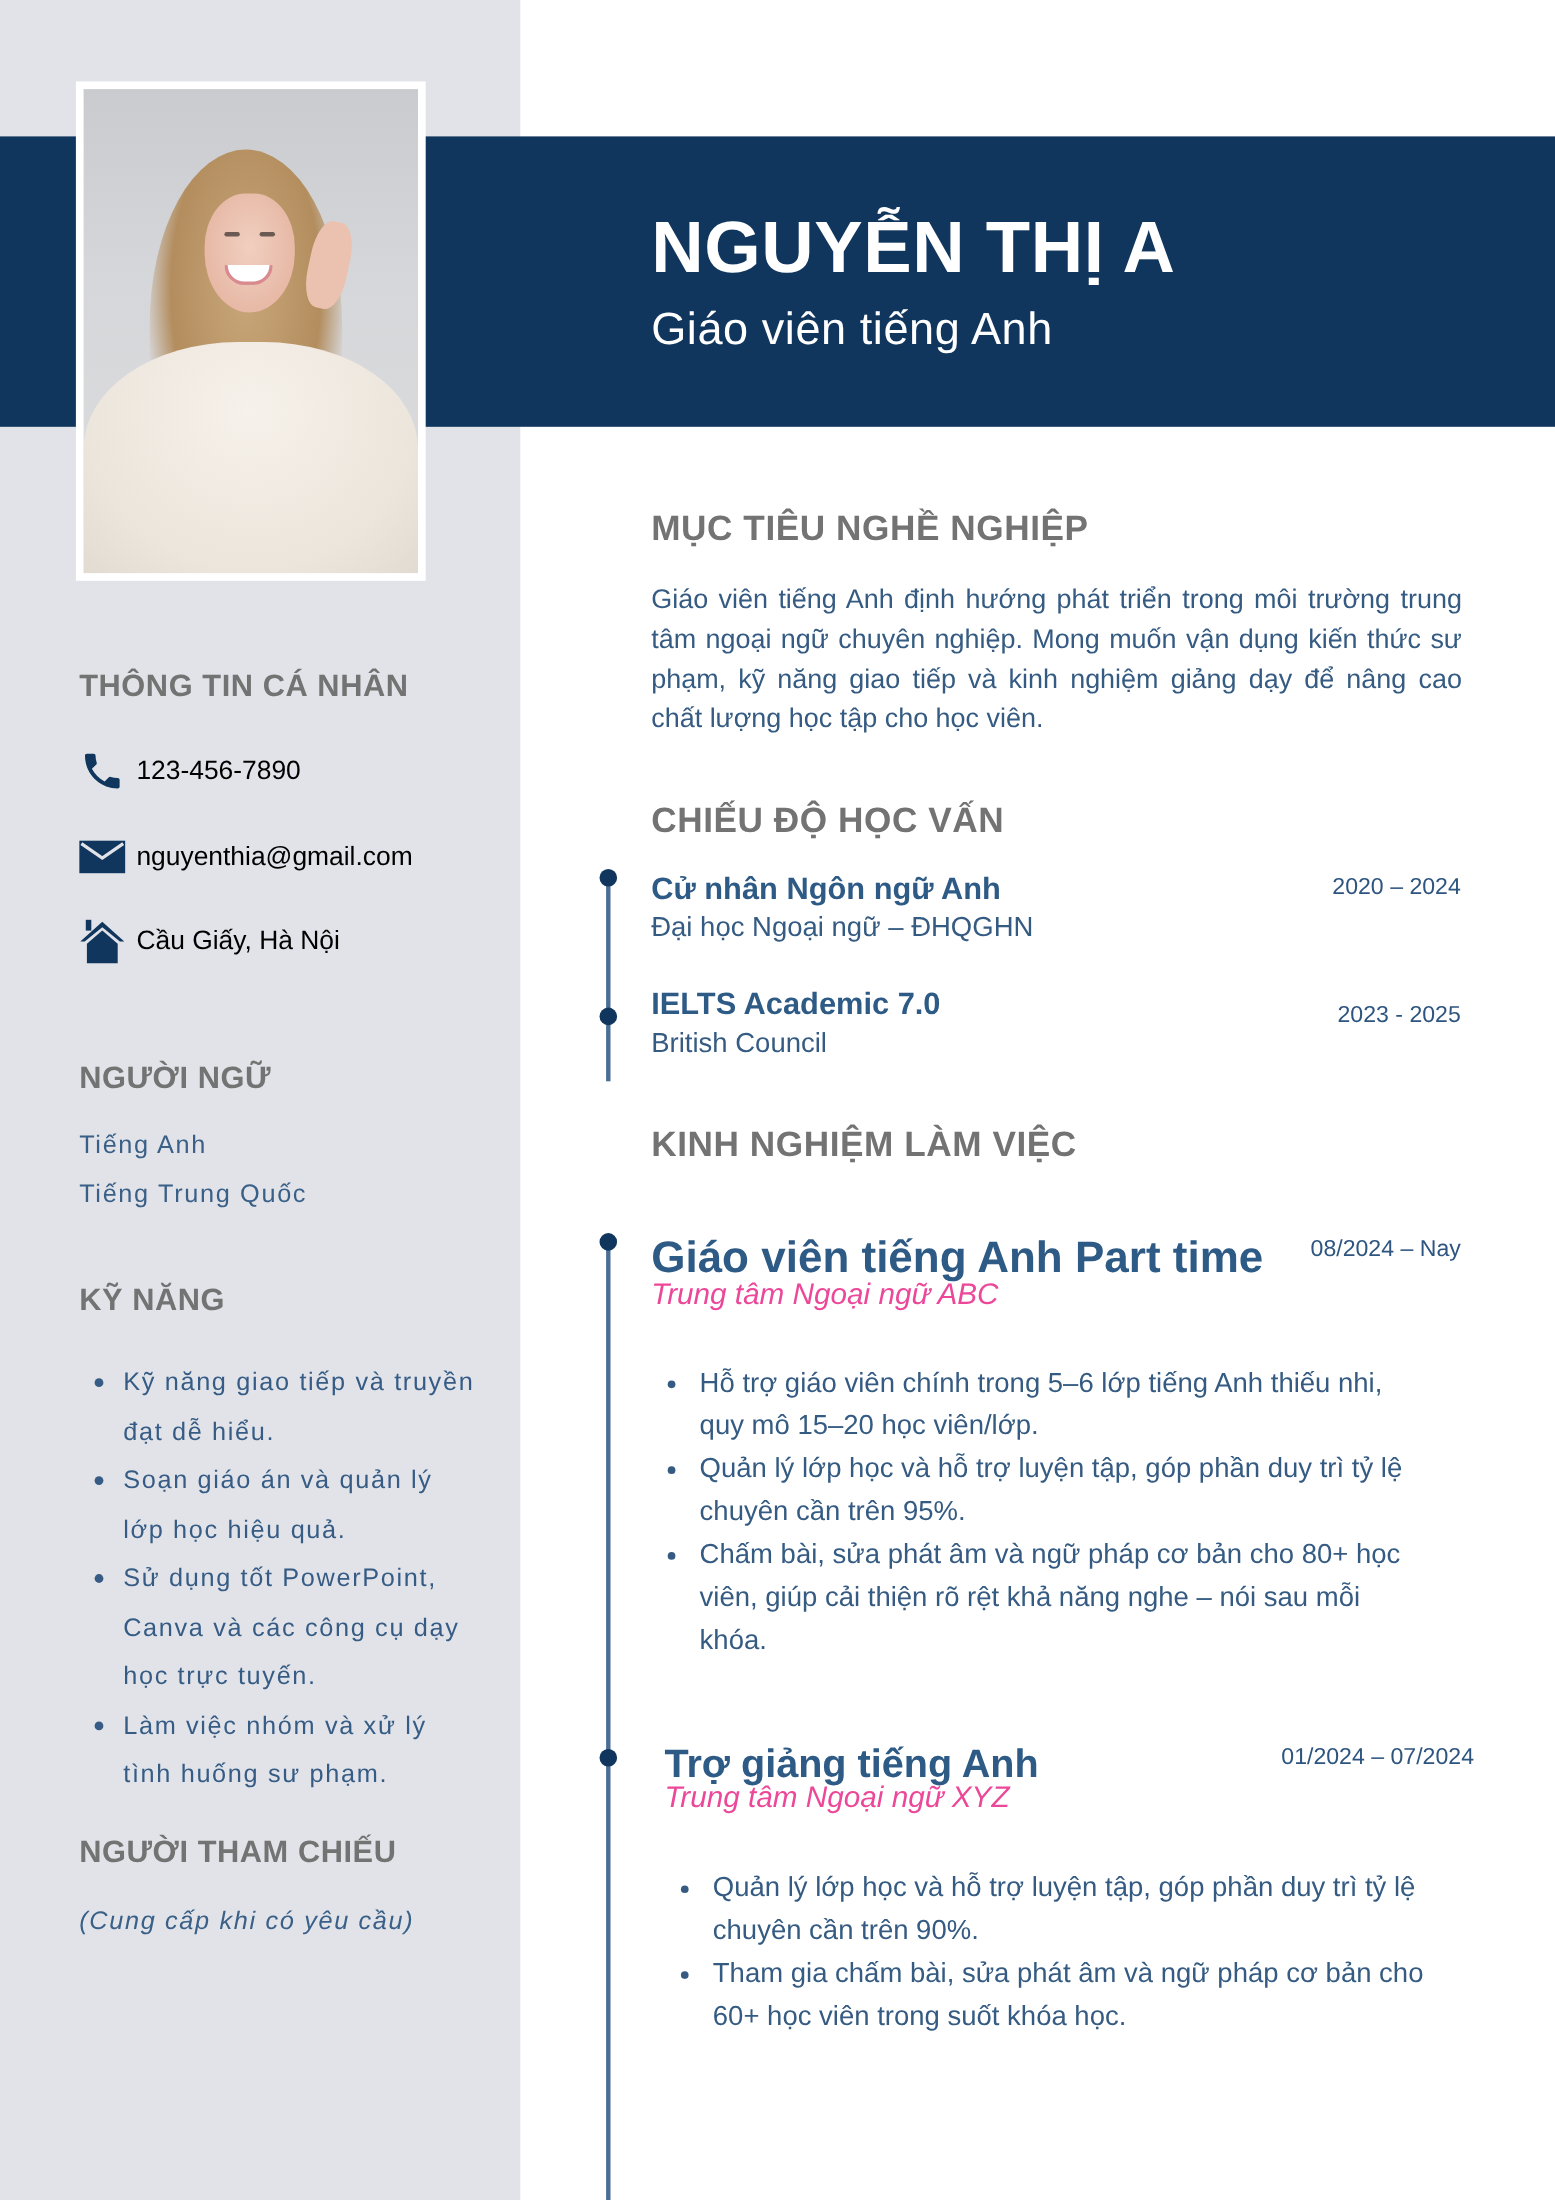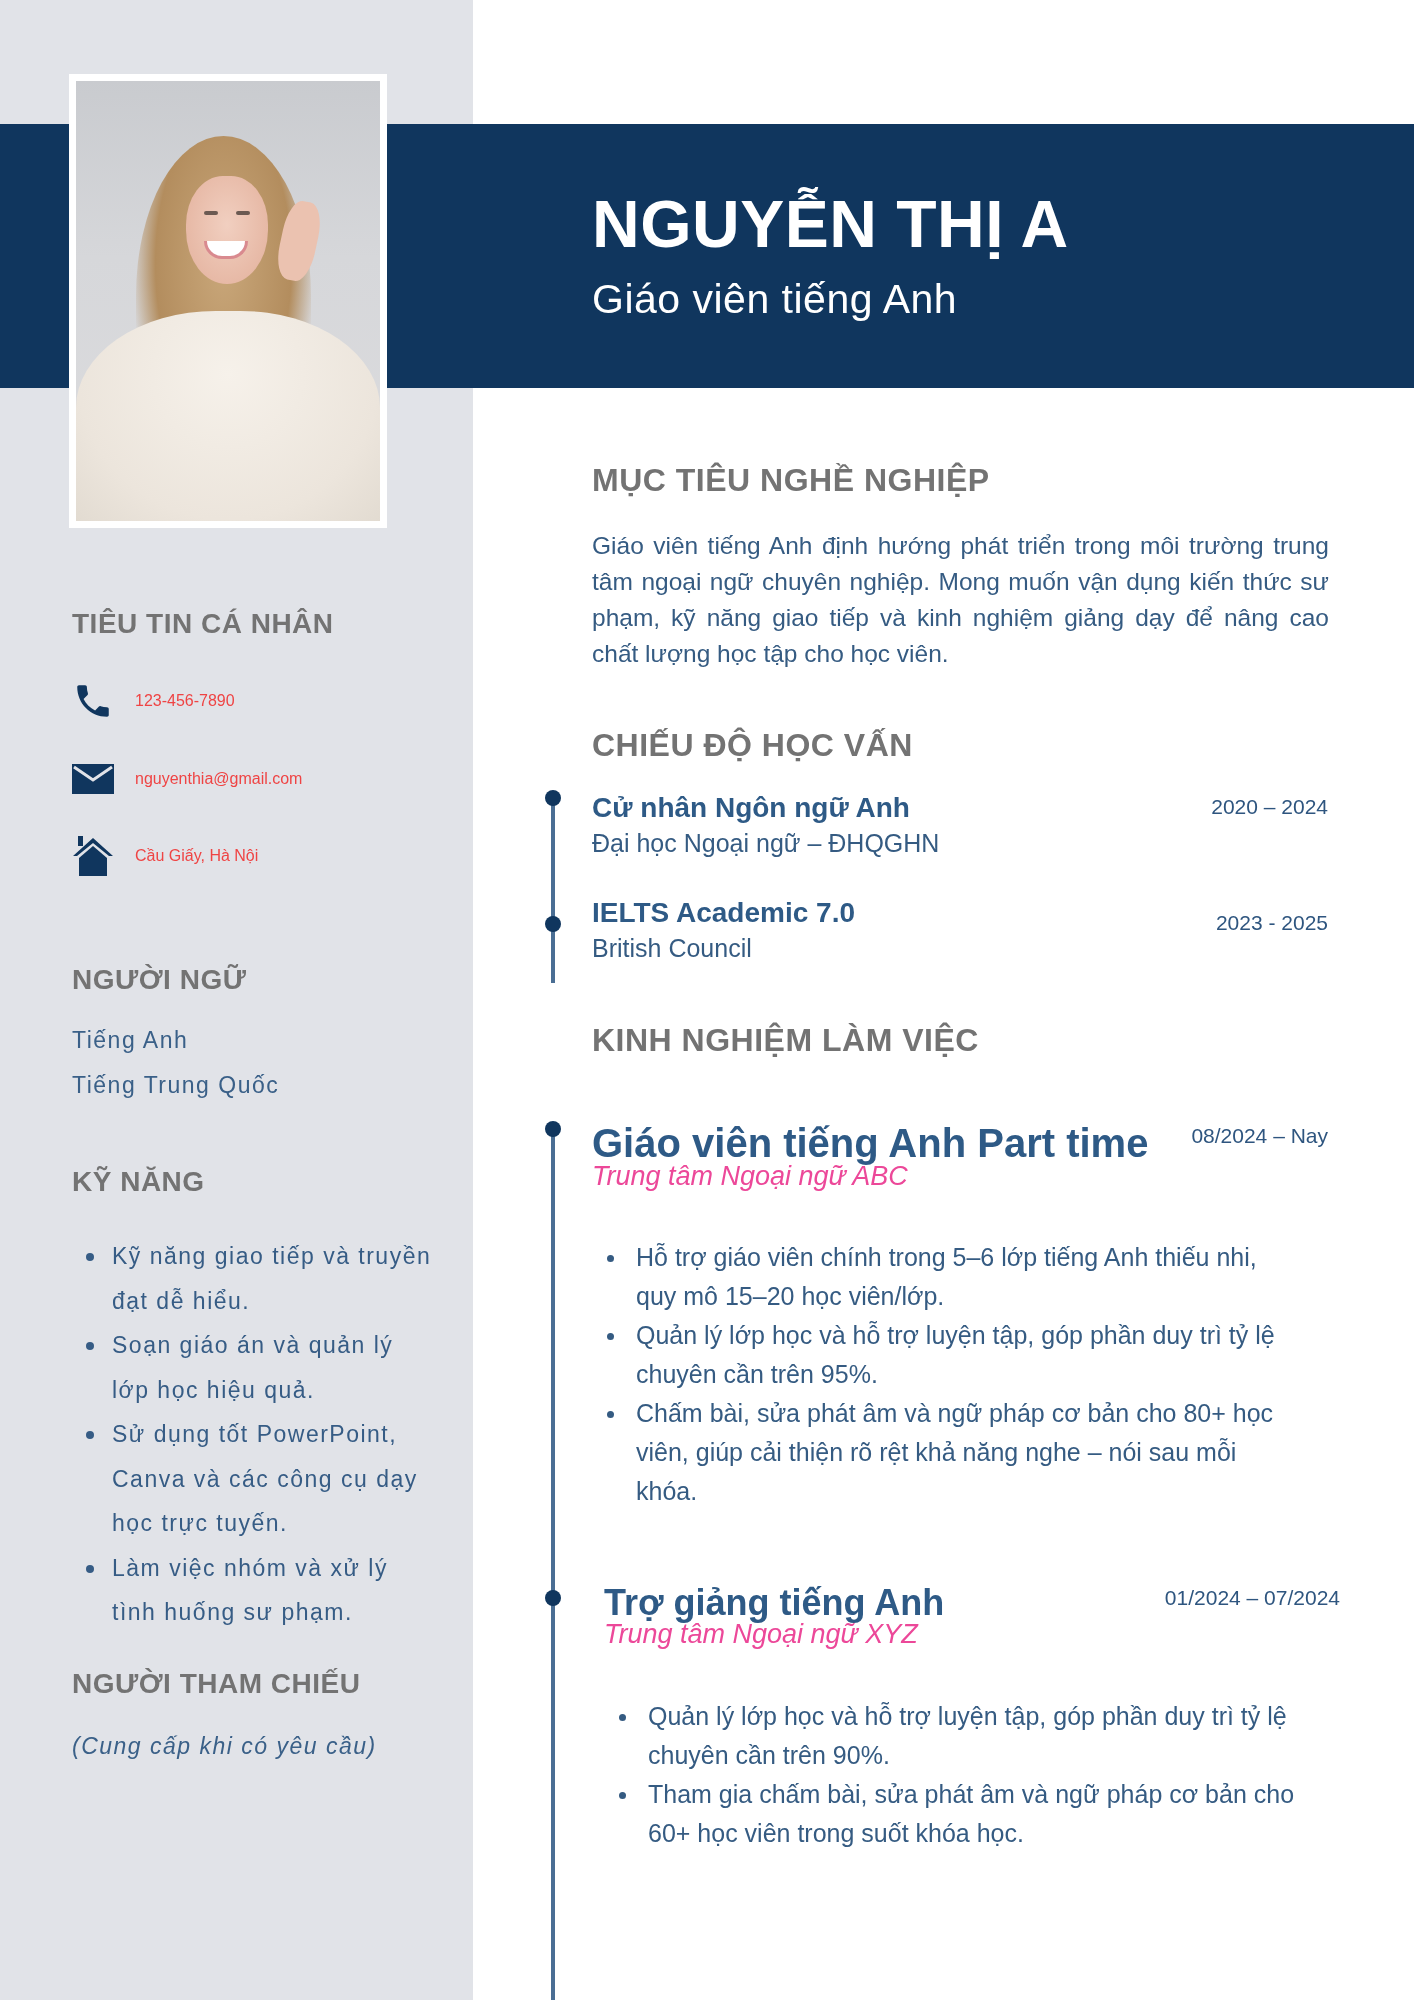--- a/index.html
+++ b/index.html
@@ -26,21 +26,21 @@
 
   .name { position:absolute; left:592px; top:186px; color:#ffffff; font-weight:700; font-size:66px; letter-spacing:0.5px; }
   .title { position:absolute; left:592px; top:276px; color:#ffffff; font-size:41px; letter-spacing:0.5px; }
 
   .sec-h { position:absolute; color:#737373; font-weight:700; letter-spacing:0.5px; }
   .side-h { font-size:28px; left:72px; }
   .main-h { font-size:32px; left:592px; }
 
   .contact-row { position:absolute; left:72px; display:flex; align-items:center; }
   .contact-row .ico { width:42px; height:42px; display:flex; align-items:center; justify-content:center; }
-  .contact-row .txt { margin-left:21px; font-size:16px; color:#ef4444; }
+  .contact-row .txt { margin-left:10px; font-size:24px; color:#000000; }
 
   .lang { position:absolute; left:72px; font-size:23px; color:#3a6088; letter-spacing:1.5px; }
 
   .skills { position:absolute; left:72px; top:1234px; width:360px; list-style:none; }
   .skills li { position:relative; padding-left:40px; font-size:23px; line-height:44.5px; color:#365c85; letter-spacing:1.5px; }
   .skills li::before { content:""; position:absolute; left:14px; top:19px; width:8px; height:8px; border-radius:50%; background:#365c85; }
 
   .ref { position:absolute; left:72px; top:1733px; font-size:23px; font-style:italic; color:#3a6088; letter-spacing:1.5px; }
 
   .objective { position:absolute; left:592px; top:528px; width:737px; font-size:24.5px; line-height:36px; color:#355b82; text-align:justify; }
@@ -72,21 +72,21 @@
     <div class="eye-l"></div>
     <div class="eye-r"></div>
     <div class="smile"></div>
     <div class="hand"></div>
   </div>
 </div>
 
 <div class="name">NGUYỄN THỊ A</div>
 <div class="title">Giáo viên tiếng Anh</div>
 
-<div class="sec-h side-h" style="top:608px;">TIÊU TIN CÁ NHÂN</div>
+<div class="sec-h side-h" style="top:608px;">THÔNG TIN CÁ NHÂN</div>
 
 <div class="contact-row" style="top:680px;">
   <span class="ico">
     <svg width="42" height="42" viewBox="0 0 24 24">
         <path fill="#10365e" d="M6.6 10.8c1.4 2.8 3.8 5.1 6.6 6.6l2.2-2.2c.3-.3.7-.4 1-.2 1.1.4 2.3.6 3.6.6.6 0 1 .4 1 1V20c0 .6-.4 1-1 1C10.6 21 3 13.4 3 4c0-.6.4-1 1-1h3.5c.6 0 1 .4 1 1 0 1.3.2 2.5.6 3.6.1.3 0 .7-.2 1L6.6 10.8z"></path>
       </svg>
   </span>
   <span class="txt">123-456-7890</span>
 </div>
 <div class="contact-row" style="top:758px;">

